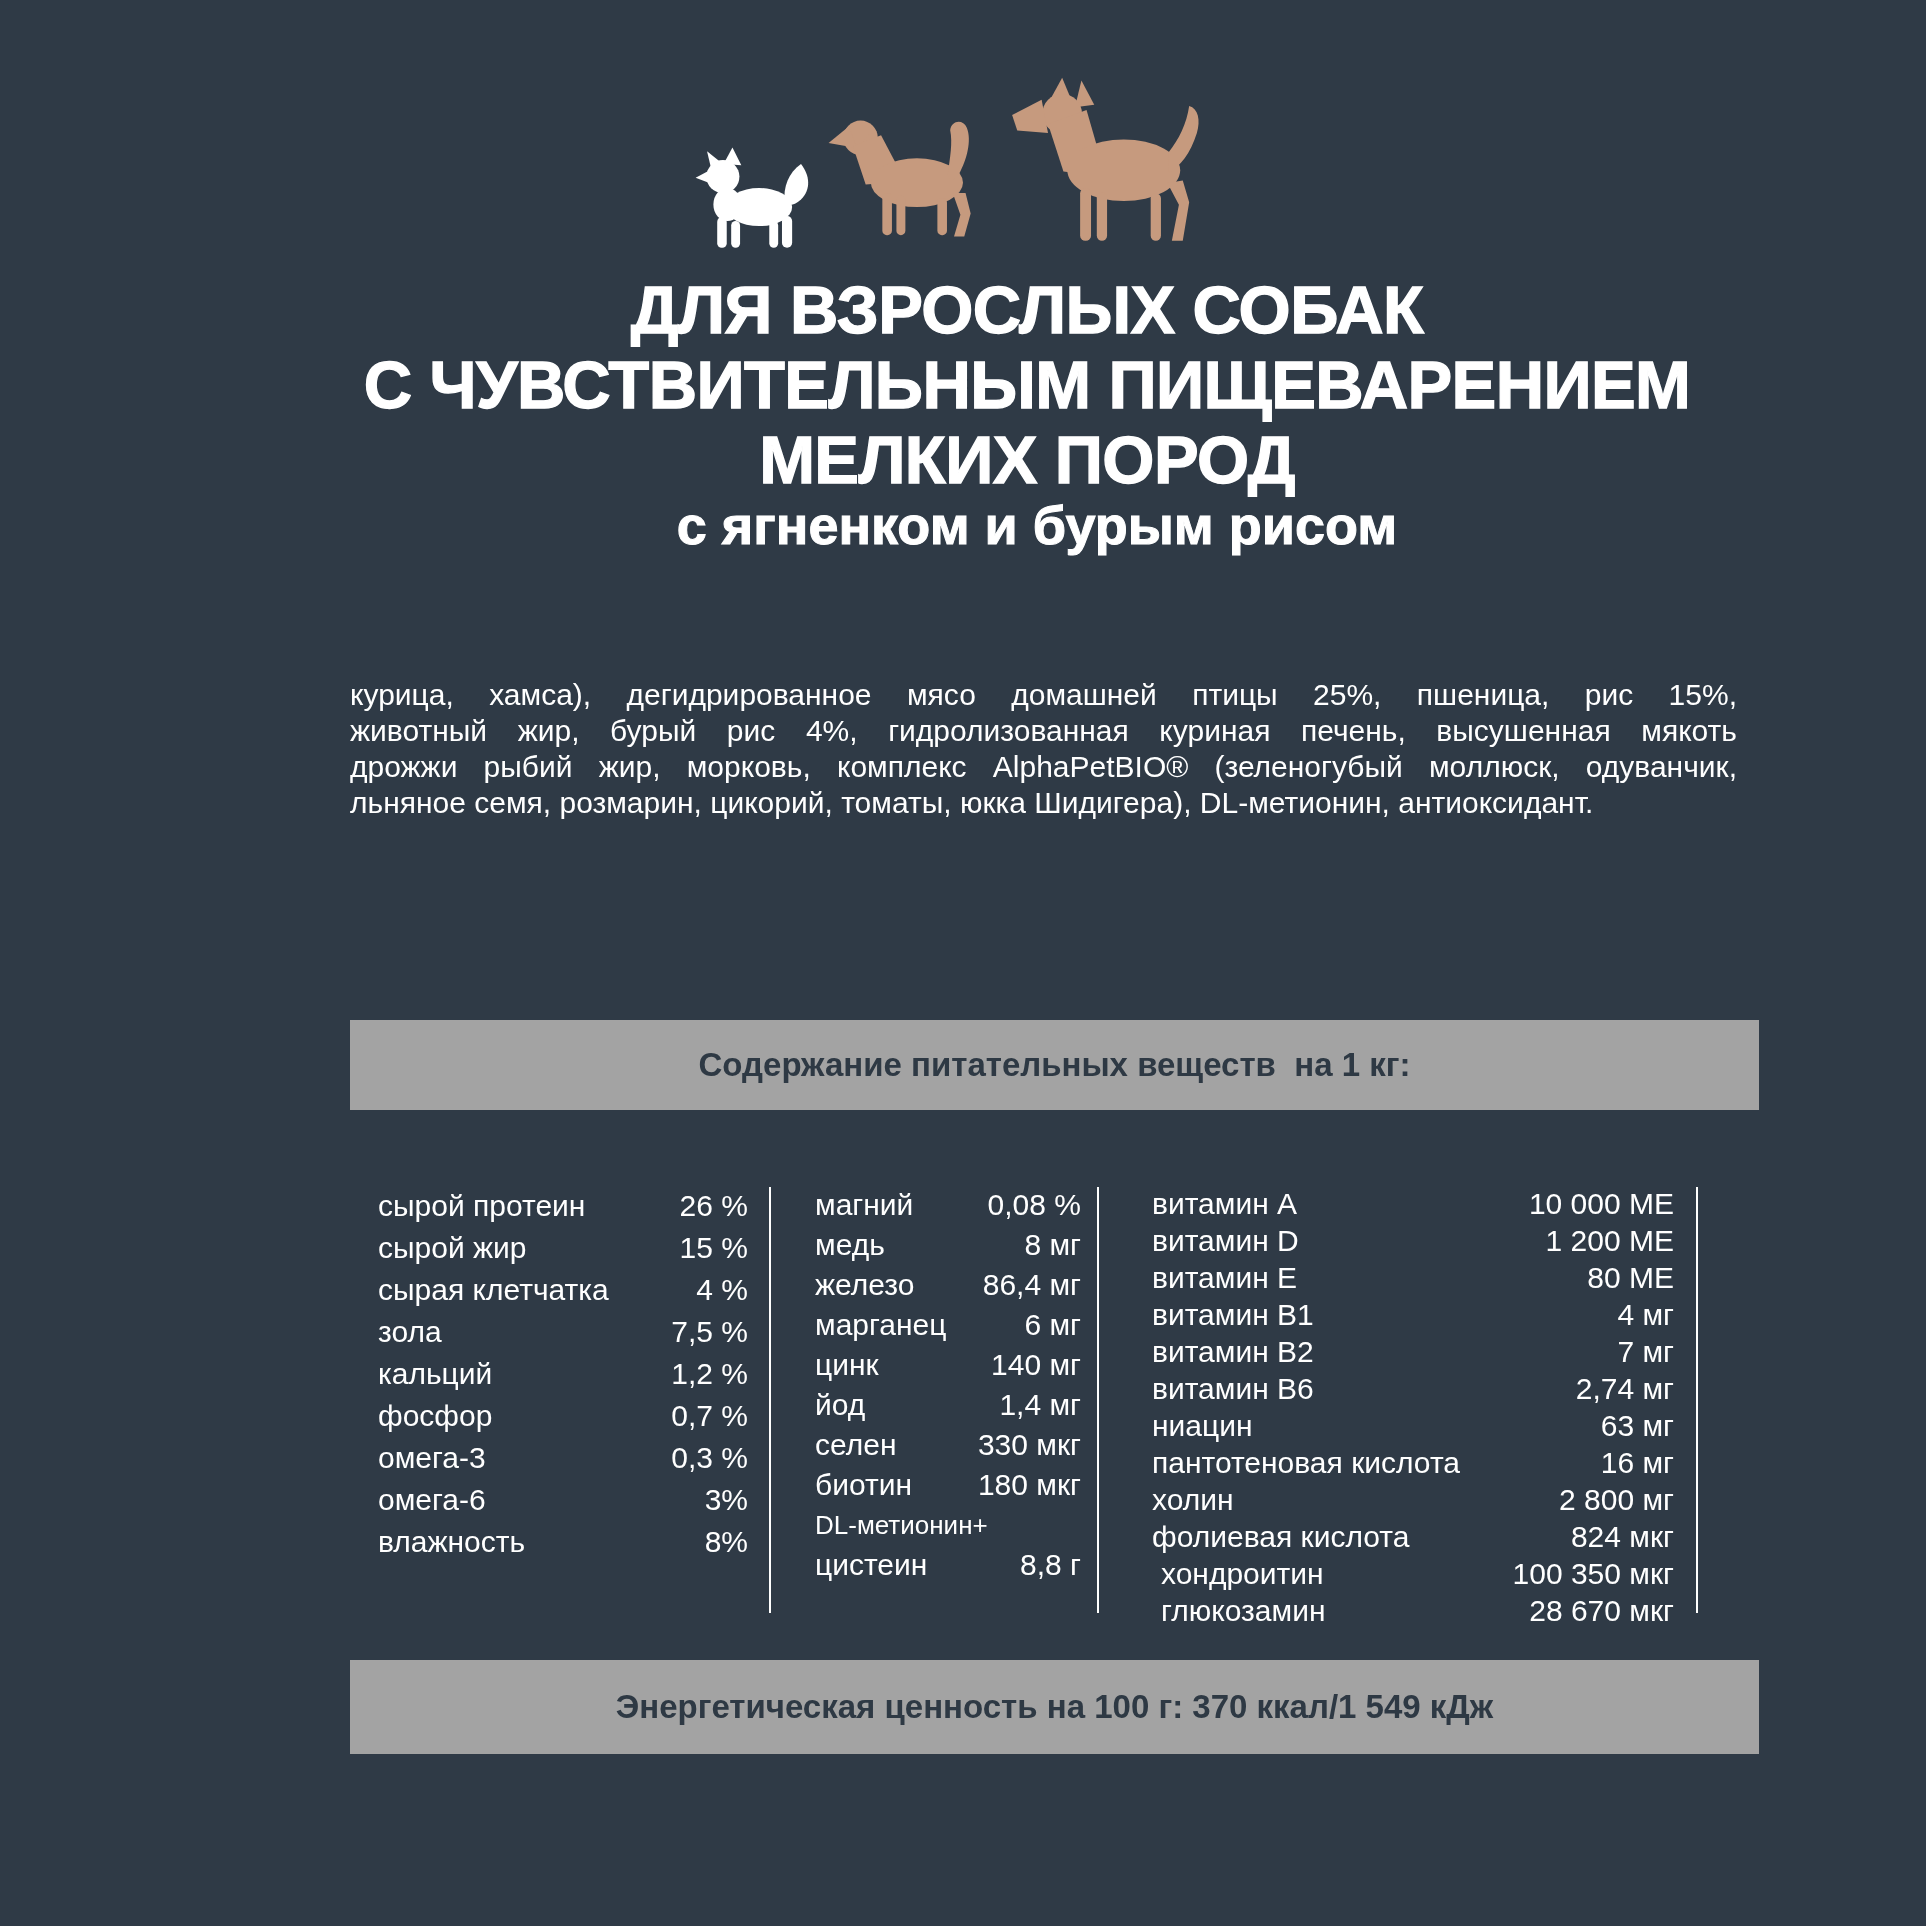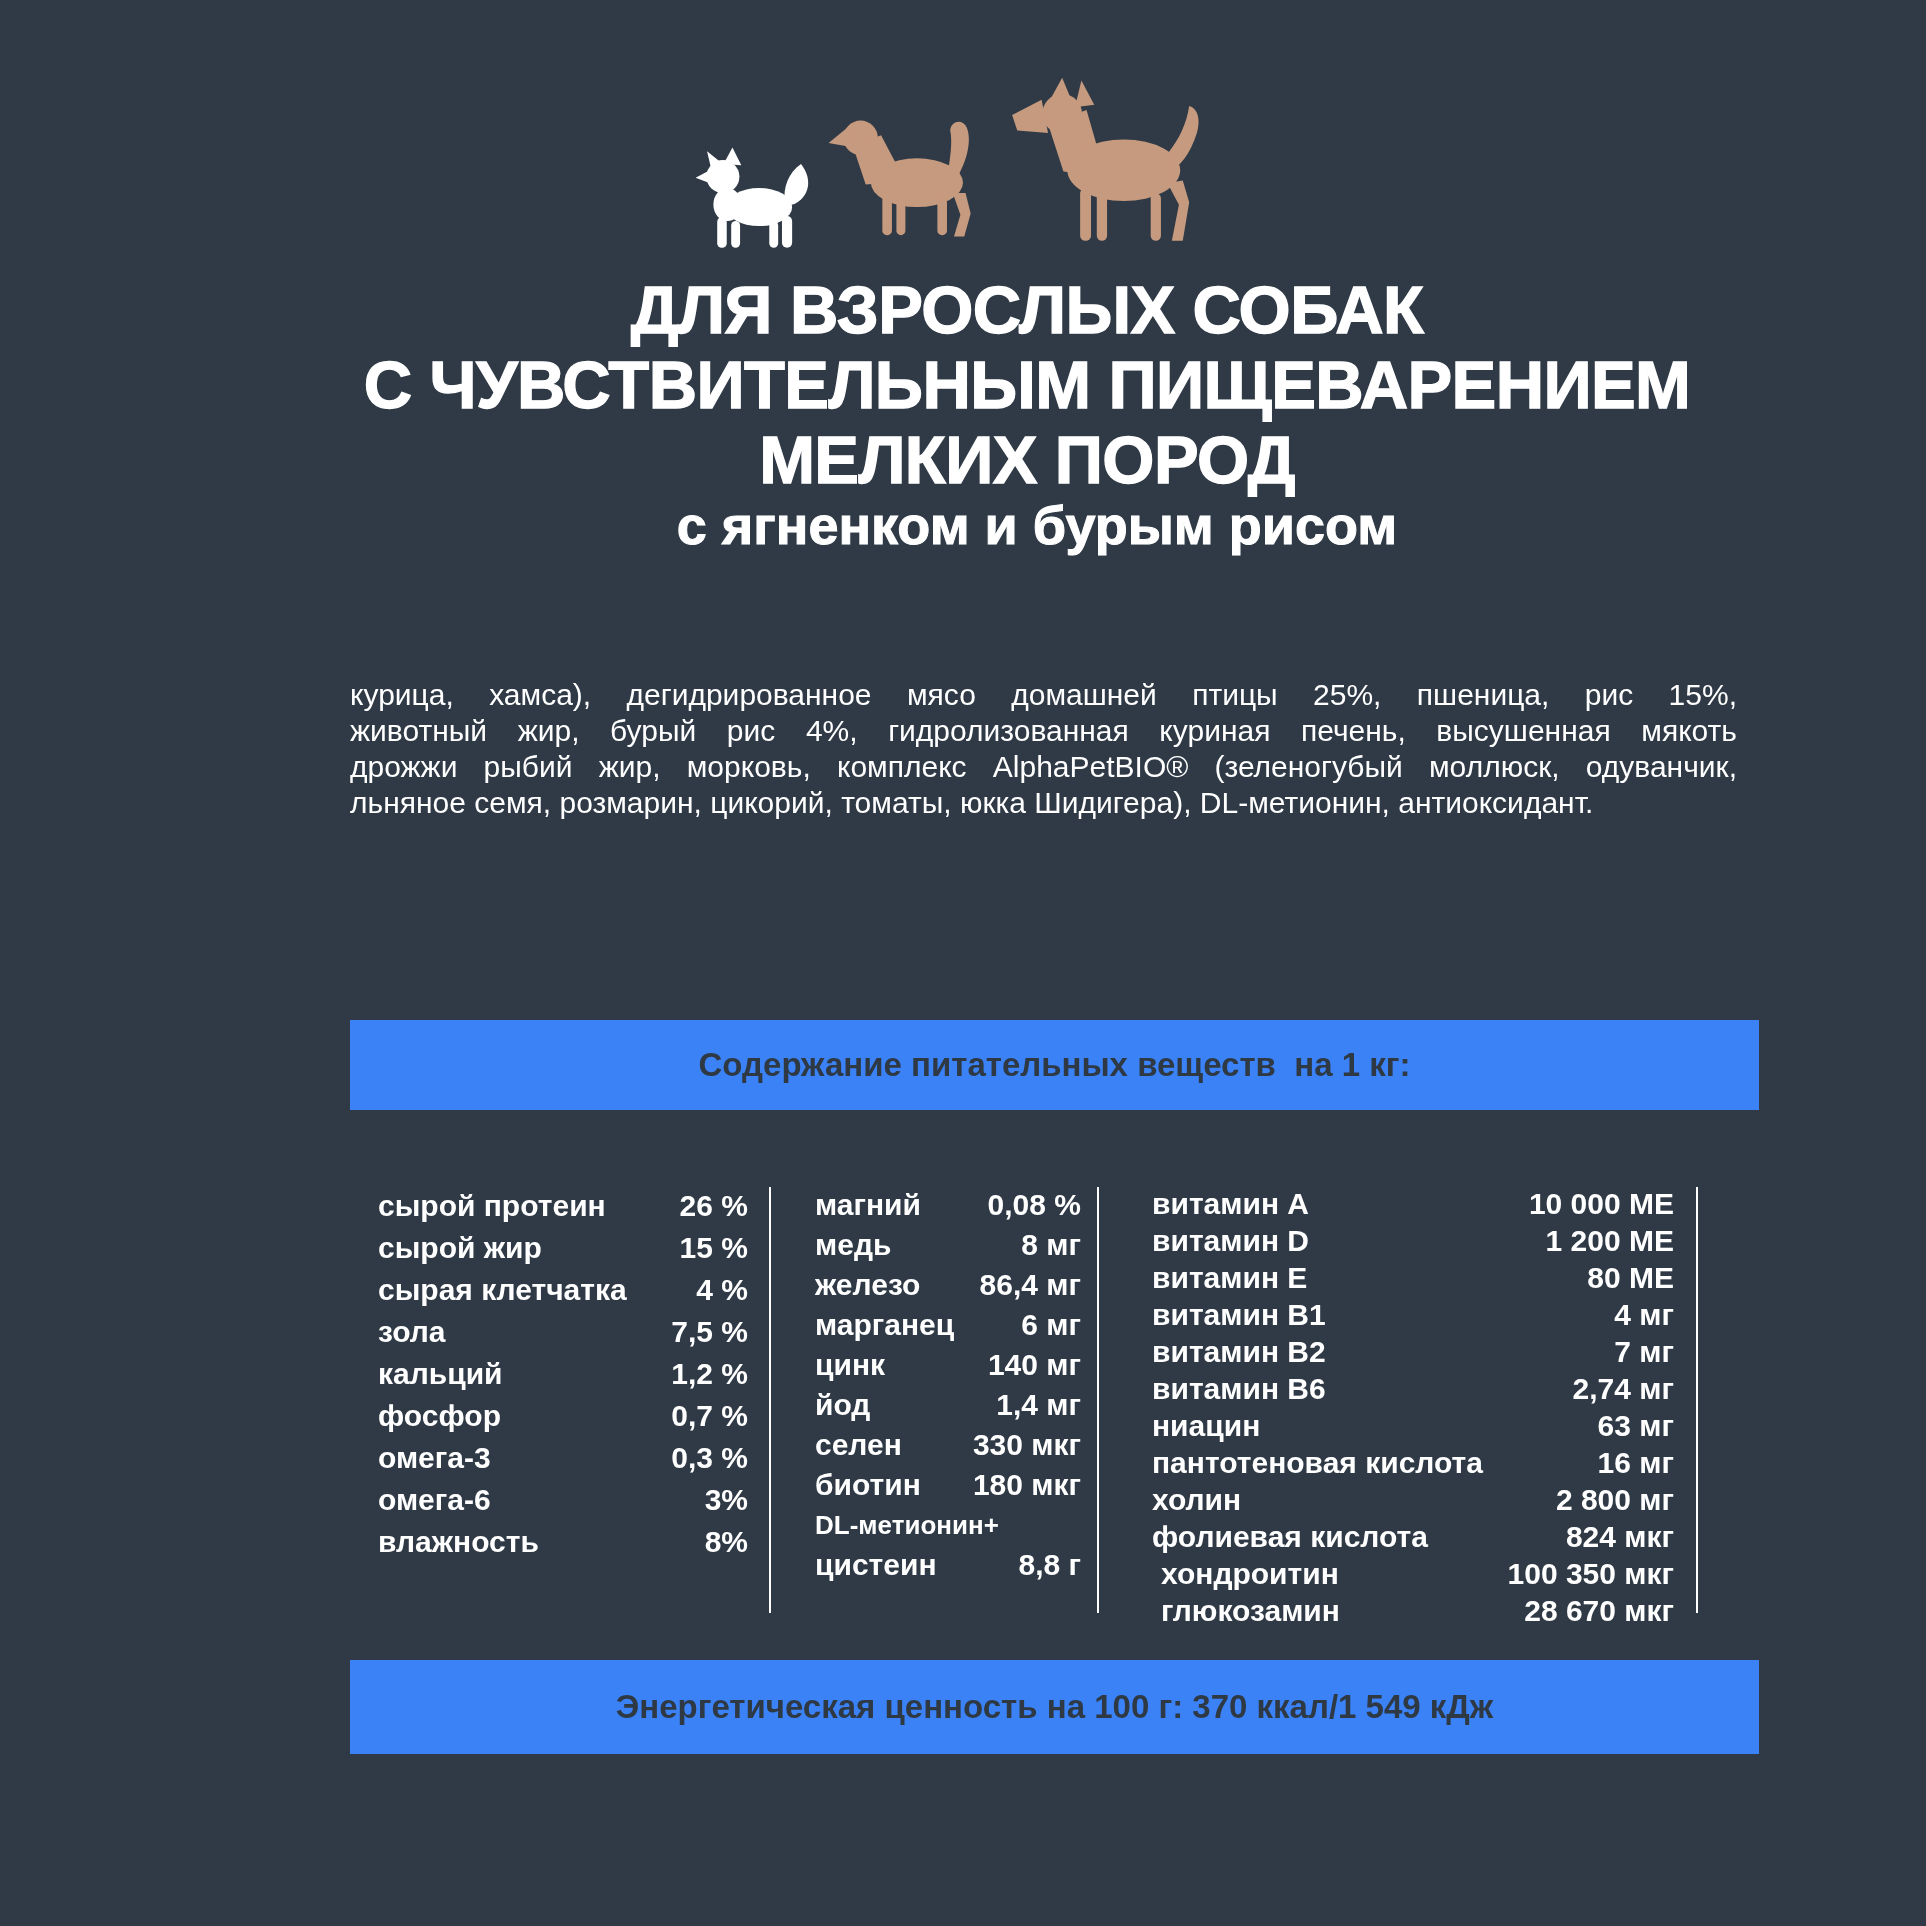--- a/index.html
+++ b/index.html
@@ -26,30 +26,30 @@
   
   .composition{
     position:absolute;left:350px;top:677px;width:1387px;
     font-size:30px;line-height:36px;color:#ffffff;font-weight:400;
   }
   .composition .cline{width:100%;text-align:justify;text-align-last:justify;}
   .composition .cline.last{text-align-last:left;}
   .composition .b{font-weight:700;}
   
   .banner{
-    position:absolute;left:350px;width:1409px;background:#3b82f6;color:#2e3944;
+    position:absolute;left:350px;width:1409px;background:#a3a3a3;color:#2e3944;
     display:flex;align-items:center;justify-content:center;
     font-weight:700;font-size:33px;white-space:pre;
   }
   .banner1{top:1020px;height:90px;}
   .banner2{top:1660px;height:94px;}
   
   .divider{position:absolute;top:1187px;height:426px;width:1.9px;background:#ffffff;}
   .d1{left:769px;} .d2{left:1097px;} .d3{left:1696px;}
-  .col{position:absolute;top:1185px;font-size:30px;font-weight:700;color:#ffffff;}
+  .col{position:absolute;top:1185px;font-size:30px;font-weight:400;color:#ffffff;}
   .col1{left:378px;width:370px;}
   .col2{left:815px;width:266px;}
   .col3{left:1152px;width:522px;}
   .row{display:flex;justify-content:space-between;align-items:center;}
   .col1 .row{height:42px;}
   .col2 .row{height:40px;}
   .col3 .row{height:37px;}
   .row .lab{white-space:pre;}
   .row .val{white-space:pre;margin-left:auto;}
   .lab.small{font-size:26px;}

